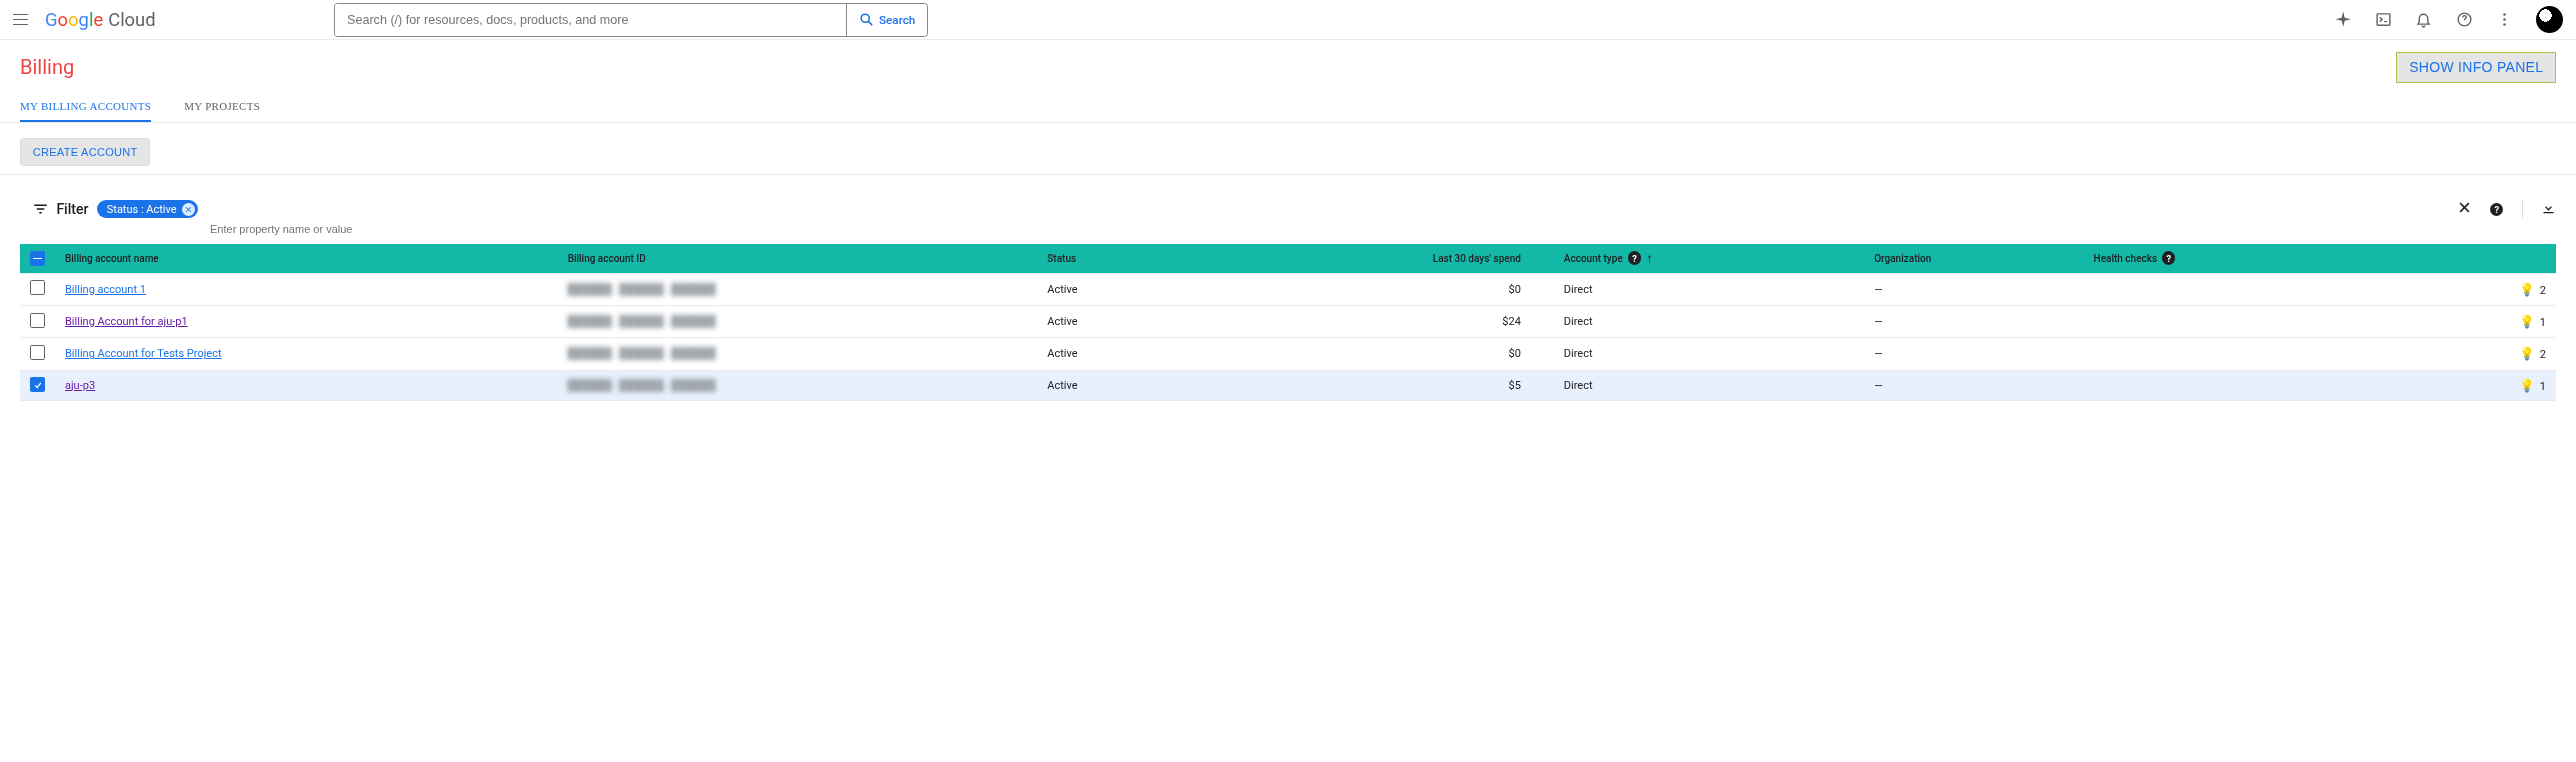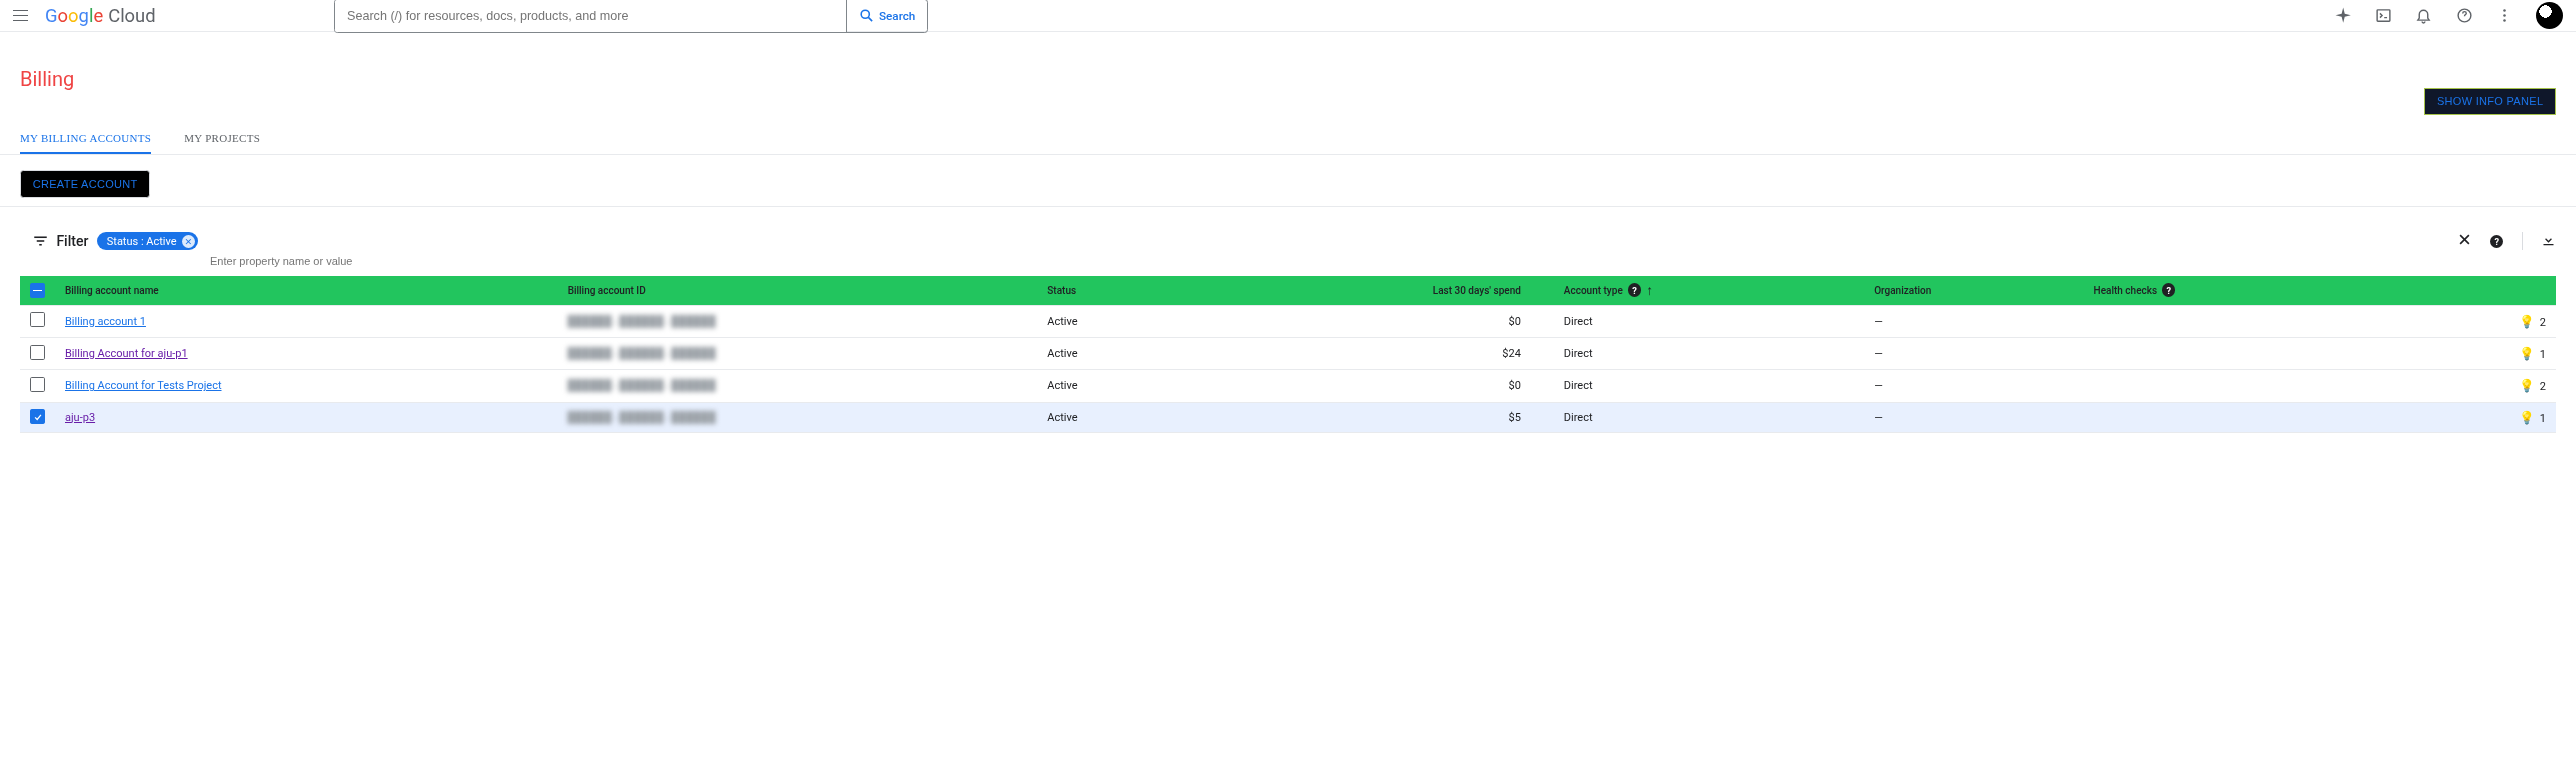--- a/index.html
+++ b/index.html
@@ -1,60 +1,60 @@
 <!DOCTYPE html>
 <html style="font-size:13.4px"><head>
 <meta charset="utf-8">
 <style>
   * { box-sizing: border-box; margin: 0; padding: 0; }
   body { font-family: "Google Sans", Roboto, Arial, sans-serif; font-size: 11.7px; color: #202124; background:#fff; }
 
   
-  .hdr { display:flex; align-items:center; height:32px; padding:0 13.4px; border-bottom:0.8px solid #e8eaed; gap:11.7px; }
+  .hdr { display:flex; align-items:center; height:40px; padding:0 13.4px; border-bottom:0.8px solid #e8eaed; gap:11.7px; }
   .menu-btn { width:20px; height:20px; display:flex; flex-direction:column; justify-content:center; gap:3.3px; cursor:pointer; }
   .menu-btn span { display:block; height:1.7px; background:#5f6368; width:15px; }
   .logo { display:flex; align-items:center; gap:3.3px; font-size:18.4px; color:#5f6368; font-weight:400; }
   .logo .g1{color:#4285F4}.logo .g2{color:#EA4335}.logo .g3{color:#FBBC05}.logo .g4{color:#4285F4}.logo .g5{color:#34A853}.logo .g6{color:#EA4335}
   .logo-cloud{color:#5f6368; margin-left:1.7px;}
   .search-wrap { flex:0 0 auto; margin-left:167px; display:flex; align-items:center; }
   .search-box { display:flex; align-items:center; border:0.8px solid #80868b; border-radius:3.3px; overflow:hidden; }
   .search-input { width:511px; height:32px; border:none; outline:none; padding:0 11.7px; font-size:12.6px; color:#5f6368; }
   .search-btn { display:flex; align-items:center; gap:5px; height:32px; padding:0 11.7px; border-left:0.8px solid #80868b; color:#1a73e8; font-weight:500; cursor:pointer; }
   .hdr-right { margin-left:auto; display:flex; align-items:center; gap:22px; }
   .hdr-right .ic { width:18.4px; height:18.4px; display:flex; align-items:center; justify-content:center; color:#5f6368; cursor:pointer; }
   .avatar { width:27px; height:27px; border-radius:50%; background: radial-gradient(circle at 35% 35%, #fff 0 25%, #000 25% 100%); }
 
   
   .title-row { display:flex; align-items:center; padding:11.7px 20px 6.7px 20px; }
   .page-title { font-size:20px; font-weight:400; color:#ef4444; }
-  .info-panel-btn { margin-left:auto; border:1.7px solid #a6c34a; color:#1a73e8; font-weight:500; font-size:11px; padding:6.7px 11.7px; background:#0f172a; cursor:pointer; letter-spacing:0.3px;margin-top:44px; }
+  .info-panel-btn { margin-left:auto; border:1.7px solid #a6c34a; color:#1a73e8; font-weight:500; font-size:14px; padding:6.7px 11.7px; background:#e5e5e5; cursor:pointer; letter-spacing:0.3px; }
 
   
   .tabs { display:flex; gap:33px; padding:0 20px; border-bottom:0.8px solid #e8eaed; }
   .tab { padding:10px 0 8.4px 0; font-size:11px; font-weight:500; color:#5f6368; letter-spacing:0.3px; cursor:pointer;font-family:Liberation Serif, serif; }
   .tab.active { color:#1a73e8; border-bottom:2.5px solid #1a73e8; }
 
   
   .action-bar { padding:15px 20px 8.4px 20px; }
-  .create-btn { border:0.8px solid #dadce0; background:#000000; color:#1a73e8; font-weight:500; font-size:11px; padding:6.7px 11.7px; border-radius:3.3px; cursor:pointer; letter-spacing:0.3px; }
+  .create-btn { border:0.8px solid #dadce0; background:#e5e5e5; color:#1a73e8; font-weight:500; font-size:11px; padding:6.7px 11.7px; border-radius:3.3px; cursor:pointer; letter-spacing:0.3px; }
 
   
   .filter-bar { display:flex; align-items:center; padding:5px 20px 5px 33px; gap:8.4px; border-top:0.8px solid #e8eaed; }
   .filter-icon { width:15px; height:15px; display:flex; align-items:center; justify-content:center; color:#202124;}
   .filter-label { font-weight:500; font-size:14px; }
   .chip { display:inline-flex; align-items:center; background:#1a73e8; color:#fff; border-radius:13.4px; padding:2.5px 3.3px 2.5px 10px; font-size:11px; gap:5px; }
   .chip .close { width:13.4px; height:13.4px; border-radius:50%; background:rgba(255,255,255,.85); color:#1a73e8; display:flex; align-items:center; justify-content:center; font-size:9.2px; cursor:pointer; }
   .filter-input { border:none; outline:none; font-size:11px; color:#5f6368; flex:1; padding:3.3px;margin-top:40px; }
   .filter-right { margin-left:auto; display:flex; align-items:center; gap:18.4px; }
   .filter-right .sep { width:0.8px; height:18.4px; background:#dadce0; }
   .filter-right .ic { cursor:pointer; color:#202124; }
 
   
   .tbl { width:calc(100% - 40px); margin:0 20px; border-collapse:collapse; }
-  .tbl thead th { background:#22c55e; font-size:10px; font-weight:500; color:#202124; text-align:left; padding:6.7px 10px; border-bottom:0.8px solid #e8eaed; white-space:nowrap; }
+  .tbl thead th { background:#14b8a6; font-size:10px; font-weight:500; color:#202124; text-align:left; padding:6.7px 10px; border-bottom:0.8px solid #e8eaed; white-space:nowrap; }
   .tbl td { padding:6.7px 10px; border-bottom:0.8px solid #e8eaed; font-size:11px; vertical-align:middle; }
   .tbl td.link a { color:#1a73e8; text-decoration:underline; cursor:pointer; }
   .tbl tr.visited td.link a { color:#681da8; }
   .tbl td.acct-id { color:#9aa0a6; filter:blur(2.5px); user-select:none; font-family:monospace; letter-spacing:0.8px;}
   .tbl td.spend { text-align:right; padding-right:33px;}
   .tbl th.spend { text-align:right; padding-right:33px;}
   .checkbox { width:15px; height:15px; border:1.7px solid #5f6368; border-radius:1.7px; display:inline-flex; align-items:center; justify-content:center; cursor:pointer; background:#fff;}
   .checkbox.checked { background:#1a73e8; border-color:#1a73e8; color:#fff; }
   .checkbox.indet { background:#1a73e8; border-color:#1a73e8; }
   .checkbox.indet::after { content:""; width:8.4px; height:1.7px; background:#fff; }

